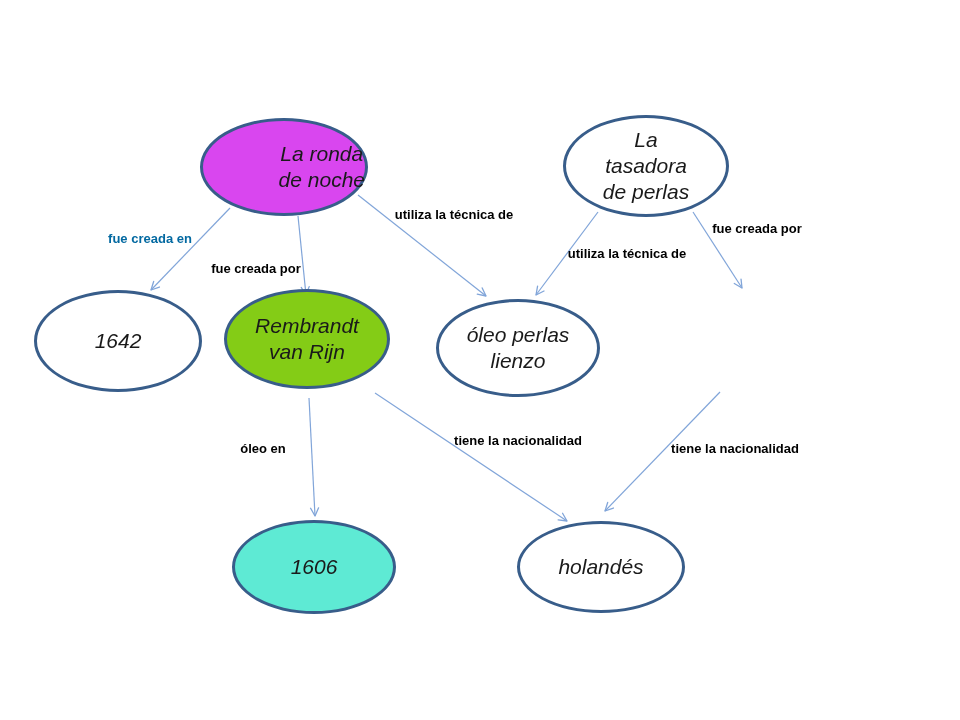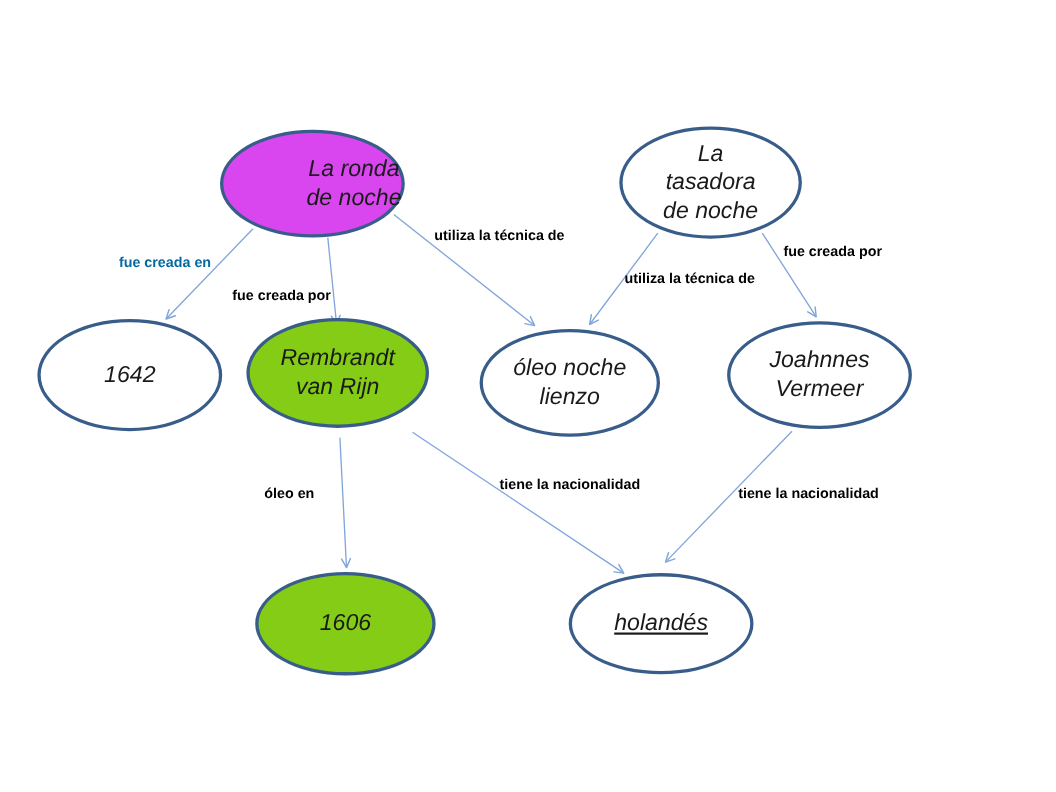--- a/index.html
+++ b/index.html
@@ -71,36 +71,32 @@
     <div class="edge-label" style="left: 263px; top: 448px; color: rgb(0, 0, 0);">óleo en</div>
     <div class="edge-label" style="left: 518px; top: 440px; color: rgb(0, 0, 0);">tiene la nacionalidad</div>
     <div class="edge-label" style="left: 735px; top: 448px; color: rgb(0, 0, 0);">tiene la nacionalidad</div>
     <div class="node" style="left: 200px; top: 118px; width: 168px; height: 98px; border-color: rgb(56, 93, 138); background: #d946ef; justify-content: flex-end;">
       <span>La ronda
 de noche</span>
     </div>
     <div class="node" style="left: 563px; top: 115px; width: 166px; height: 102px; border-color: rgb(56, 93, 138); background: rgb(255, 255, 255);">
       <span>La
 tasadora
-de noche</span>
+de perlas</span>
     </div>
     <div class="node" style="left: 34px; top: 290px; width: 168px; height: 102px; border-color: rgb(56, 93, 138); background: rgb(255, 255, 255);">
       <span>1642</span>
     </div>
     <div class="node" style="left: 224px; top: 289px; width: 166px; height: 100px; border-color: rgb(56, 93, 138); background: #84cc16;">
       <span>Rembrandt
 van Rijn</span>
     </div>
     <div class="node" style="left: 436px; top: 299px; width: 164px; height: 98px; border-color: rgb(56, 93, 138); background: rgb(255, 255, 255);">
-      <span>óleo noche
+      <span>óleo perlas
 lienzo</span>
     </div>
-    <div class="node" style="left: 661px; top: 292px; width: 168px; height: 98px; border-color: rgb(56, 93, 138); background: rgb(255, 255, 255);">
-      <span>Joahnnes
-Vermeer</span>
-    </div>
-    <div class="node" style="left: 232px; top: 520px; width: 164px; height: 94px; border-color: rgb(56, 93, 138); background: #84cc16;">
+    <div class="node" style="left: 232px; top: 520px; width: 164px; height: 94px; border-color: rgb(56, 93, 138); background: #5eead4;">
       <span>1606</span>
     </div>
-    <div class="node" style="left: 517px; top: 521px; width: 168px; height: 92px; border-color: rgb(56, 93, 138); background: rgb(255, 255, 255); text-decoration: underline;">
+    <div class="node" style="left: 517px; top: 521px; width: 168px; height: 92px; border-color: rgb(56, 93, 138); background: rgb(255, 255, 255);">
       <span>holandés</span>
     </div>
   </div>
 
 </body></html>

